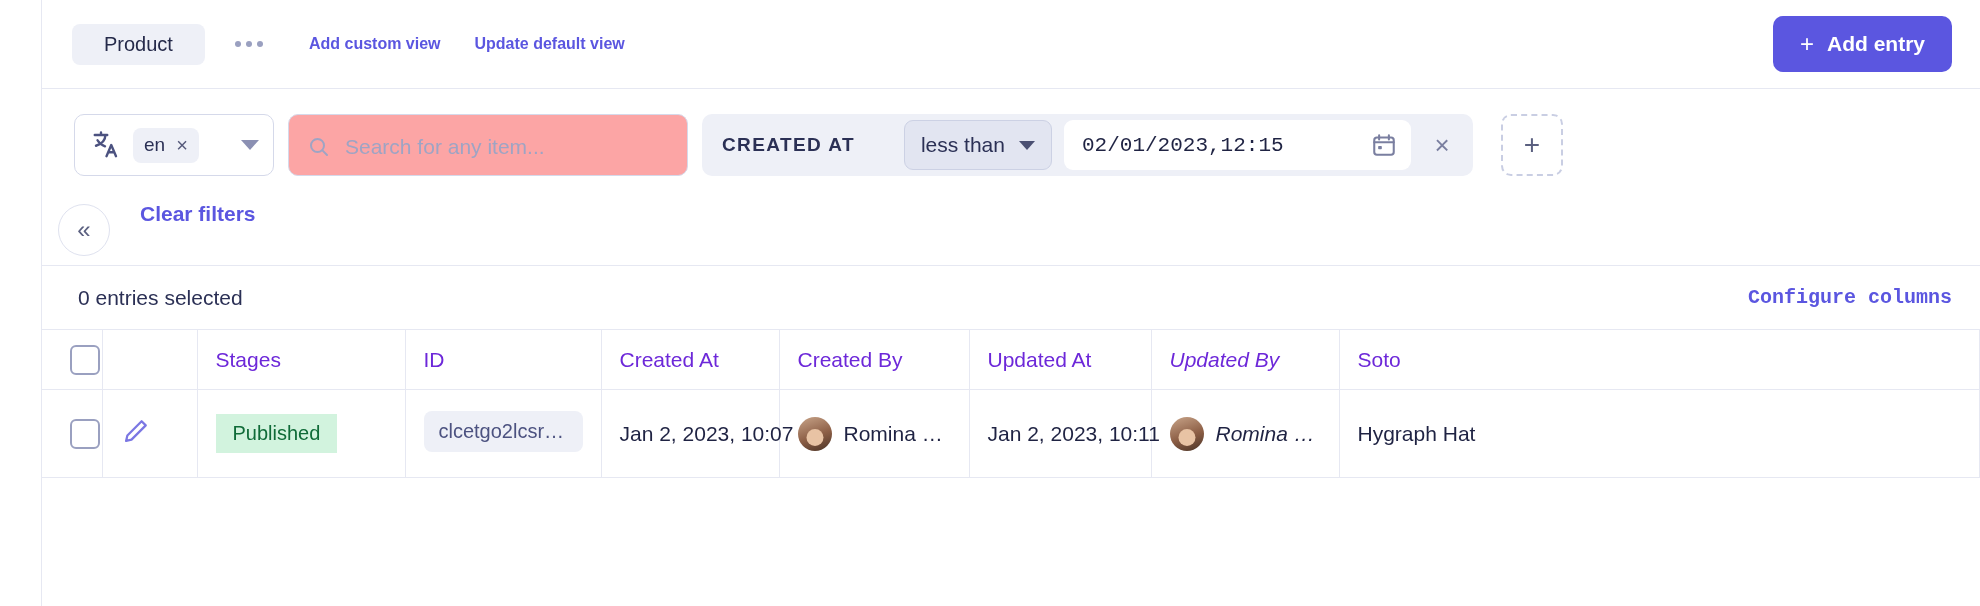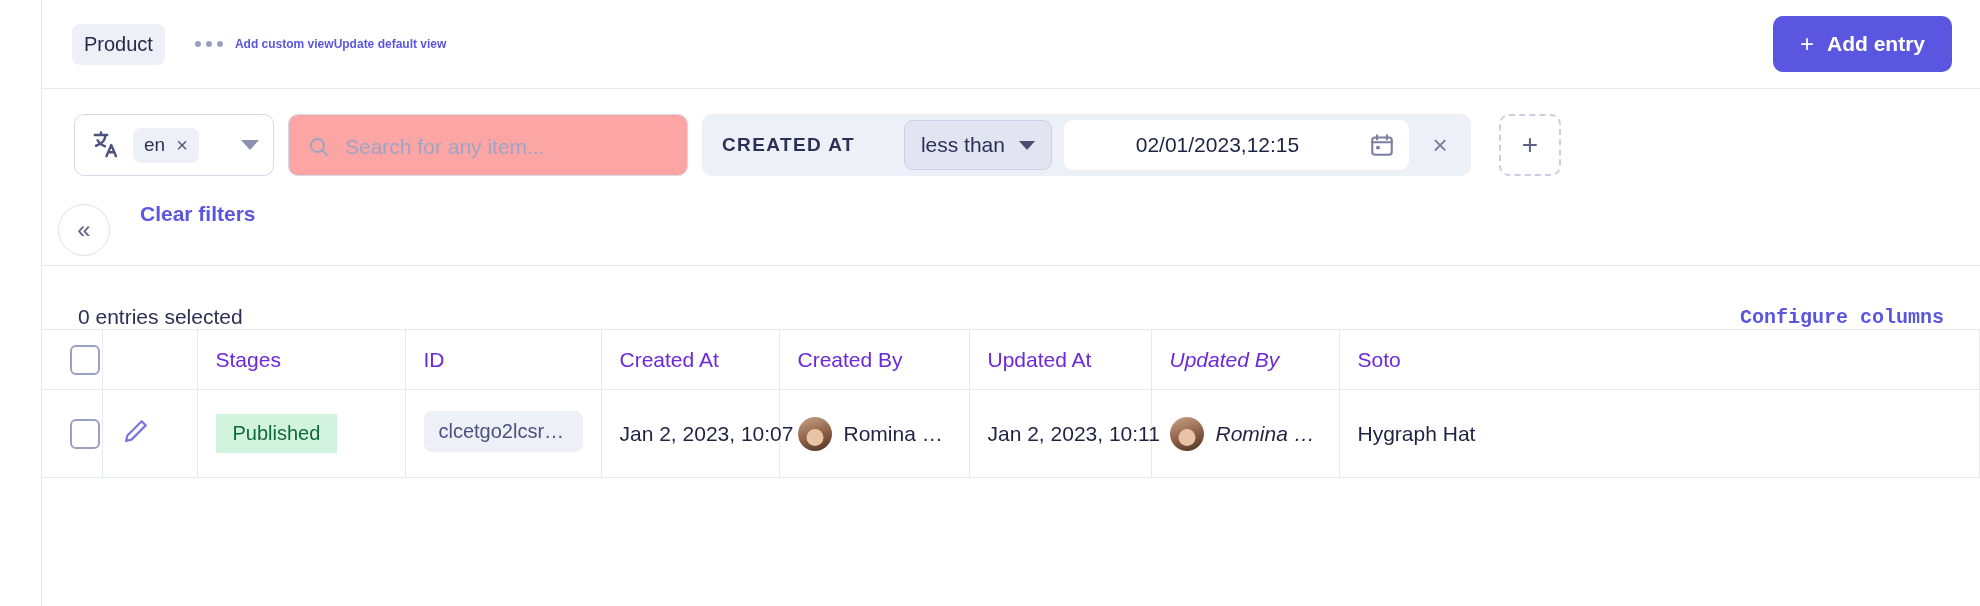--- a/index.html
+++ b/index.html
@@ -19,29 +19,29 @@
   }
 
   
   .topbar {
     position: absolute; left: 42px; top: 0; right: 0; height: 89px;
     border-bottom: 1px solid #e6e8f2;
     display: flex; align-items: center; padding: 0 28px 0 30px;
   }
   .view-pill {
     background: #eef0f7; color: #252a4a; font-size: 20px; font-weight: 500;
-    padding: 9px 12px; border-radius: 8px; white-space: nowrap;
+    padding: 9px 32px; border-radius: 8px; white-space: nowrap;
   }
   .dots-btn {
     margin-left: 18px; padding: 8px 12px; border-radius: 8px;
     display: flex; align-items: center; gap: 5px; cursor: pointer;
   }
   .dots-btn i { width: 6px; height: 6px; border-radius: 50%; background: #9aa0c0; display:block; }
   .link-btn {
-    color: #5b56e0; font-size: 12px; font-weight: 600; 
+    color: #5b56e0; font-size: 16px; font-weight: 600; margin-left: 34px;
     background: none; border: 0; cursor: pointer; white-space: nowrap;
     font-family: "Liberation Sans", sans-serif;
   }
   .spacer { flex: 1; }
   .add-entry {
     background: #5b56e0; color: #fff; border: 0; border-radius: 10px;
     font-size: 21px; font-weight: 700; padding: 16px 27px;
     display: flex; align-items: center; gap: 13px; cursor: pointer;
     font-family: "Liberation Sans", sans-serif;
   }
@@ -100,42 +100,42 @@
     height: 50px; padding: 0 16px; font-size: 21px; color: #2b3055; cursor: pointer; margin-left: 31px;
   }
   .op-select .caret { margin-left: 0; border-top-color: #4a4f72; border-left-width: 8px; border-right-width: 8px; border-top-width: 9px; }
   .date-field {
     display: flex; align-items: center; background: #fff;
     border-radius: 9px; height: 50px; margin-left: 12px;
     padding: 0 14px 0 18px; gap: 16px; min-width: 312px;
   }
   .date-field input {
     border: 0; outline: 0; font-size: 21px; color: #1f2343; width: 100%;
-    font-family: Liberation Sans, sans-serif; background: transparent; text-align: center;
+    font-family: Liberation Mono, monospace; background: transparent;
   }
   .icon-btn {
     display: flex; align-items: center; justify-content: center;
     width: 62px; height: 62px; background: transparent; border: 0; cursor: pointer;
     color: #7a7fa0; font-size: 26px;
   }
   .add-filter-btn {
     width: 62px; height: 62px; border: 2px dashed #c9cee3; border-radius: 10px;
     background: #fff; color: #5b6080; font-size: 28px; cursor: pointer;
     display: flex; align-items: center; justify-content: center; margin-left: 14px;
   }
   .clear-filters {
     color: #5b56e0; font-size: 21px; font-weight: 600; background: none;
     border: 0; cursor: pointer; margin: 26px 0 0 66px; display: block;
     font-family: "Liberation Sans", sans-serif;
   }
 
   
   .table-wrap { position: absolute; left: 42px; top: 266px; right: 0; bottom: 0; }
   .table-toolbar {
-    display: flex; align-items: flex-end; height: 63px; padding: 0 36px 0 36px;
+    display: flex; align-items: center; height: 63px; padding: 0 28px 0 36px;
   }
   .entries-selected { font-size: 21px; color: #2b3055; }
   .configure-columns {
     margin-left: auto; color: #5b56e0; font-size: 20px; font-weight: 600;
     background: none; border: 0; cursor: pointer;
     font-family: Liberation Mono, monospace;
   }
   table { width: 100%; border-collapse: collapse; table-layout: fixed; }
   thead th {
     border-top: 1px solid #e6e8f2; border-bottom: 1px solid #e6e8f2;

